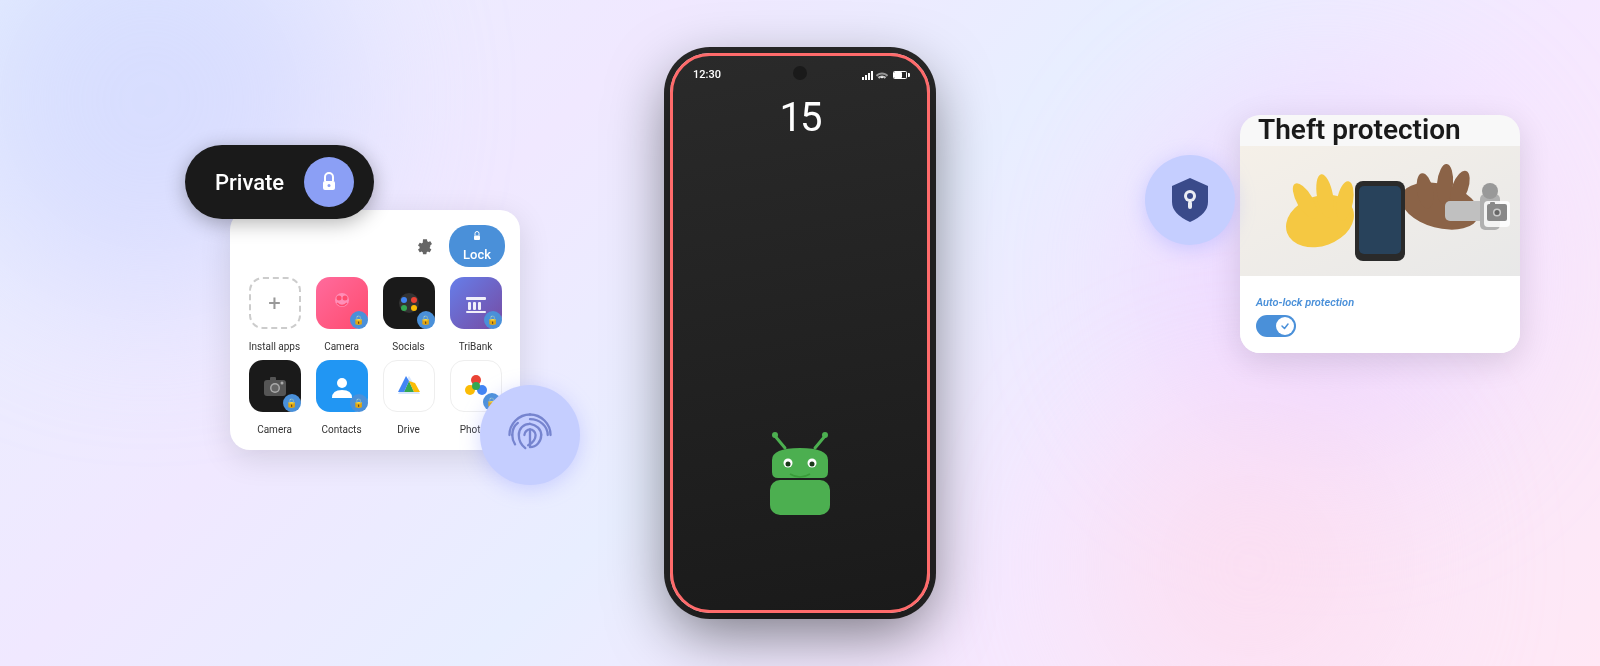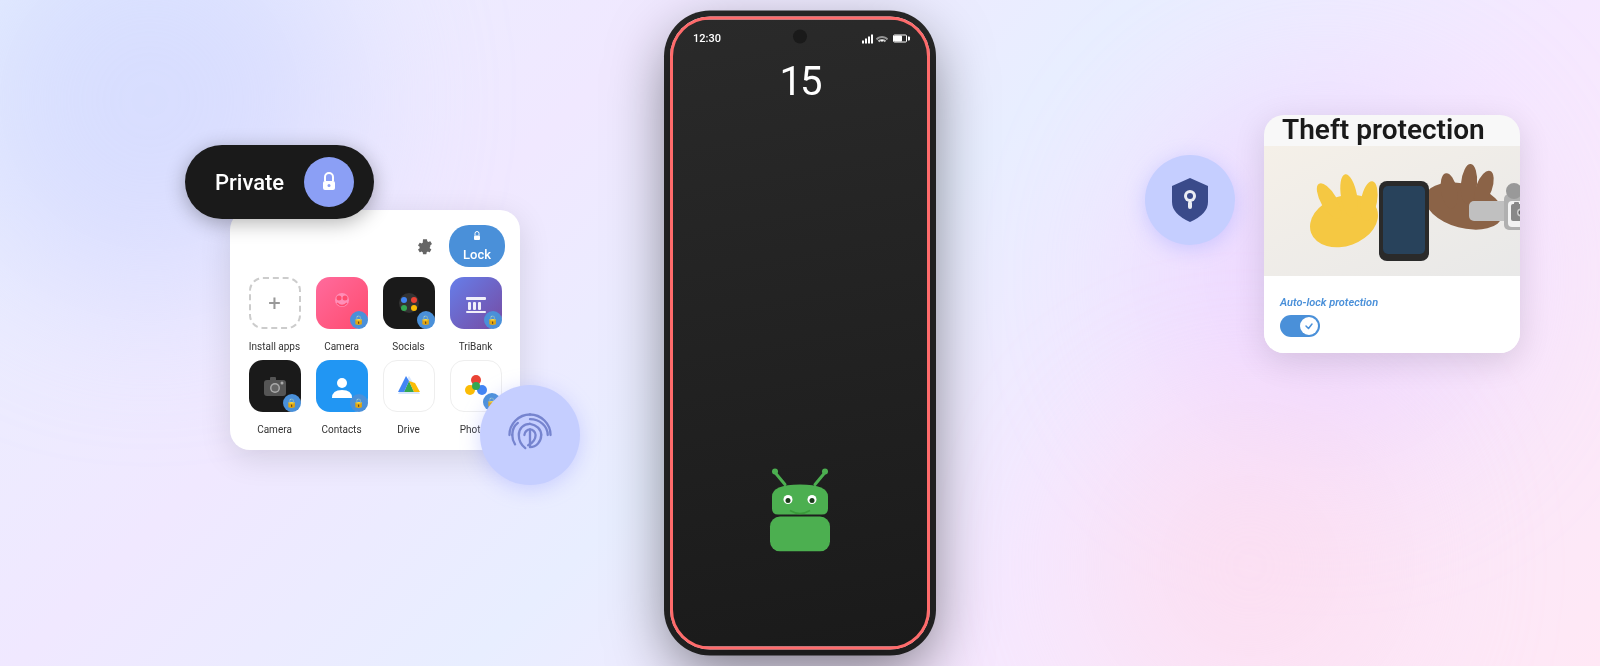--- a/index.html
+++ b/index.html
@@ -36,21 +36,21 @@
       bottom: -50px; right: 200px;
     }
 
     
     .phone-container {
       position: absolute;
       left: 50%;
       top: 50%;
       transform: translate(-50%, -50%);
       width: 260px;
-      height: 633px;
+      height: 560px;
       z-index: 10;
     }
 
     .phone-body {
       width: 100%;
       height: 100%;
       background: linear-gradient(170deg, #2a2a2a 0%, #1a1a1a 100%);
       border-radius: 40px;
       border: 3px solid #ff6b6b;
       position: relative;
@@ -317,21 +317,21 @@
       box-shadow: 0 4px 20px rgba(150,160,255,0.4);
     }
 
     
     .theft-card {
       position: absolute;
       right: 80px;
       top: 115px;
       background: #f8f8f8;
       border-radius: 20px;
-      width: 256px;
+      width: 280px;
       overflow: hidden;
       box-shadow: 0 8px 32px rgba(0,0,0,0.12);
       z-index: 20;
     }
 
     .theft-title {
       font-size: 28px;
       font-weight: 600;
       color: #1a1a1a;
       padding: 18px 18px 12px;

